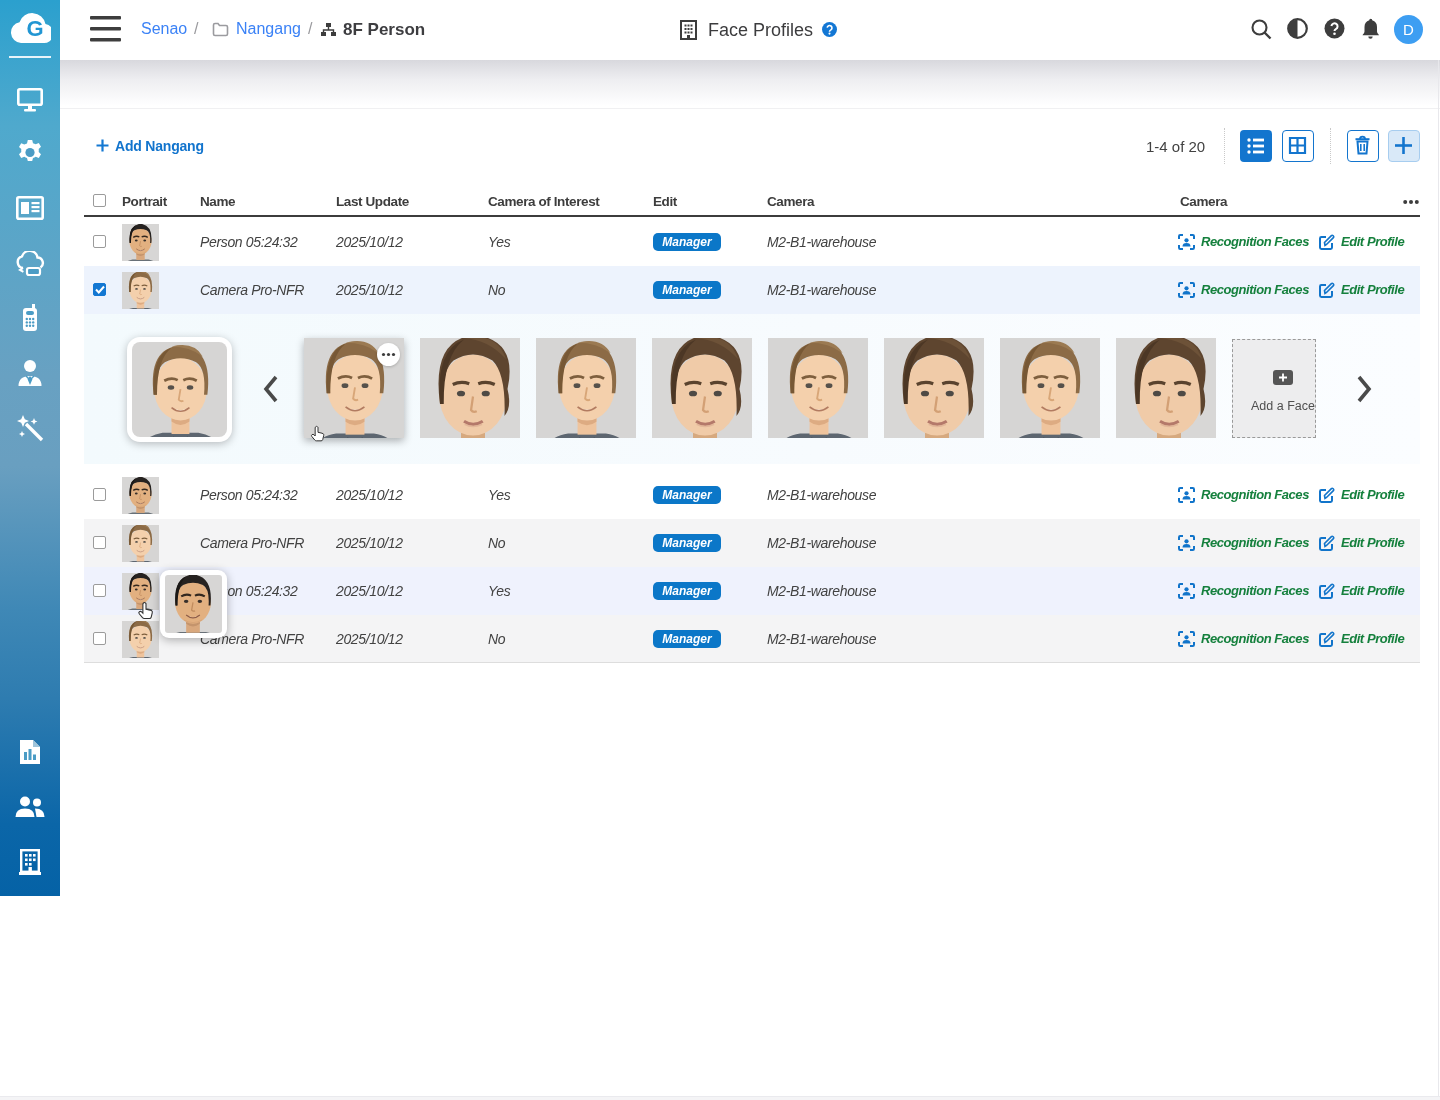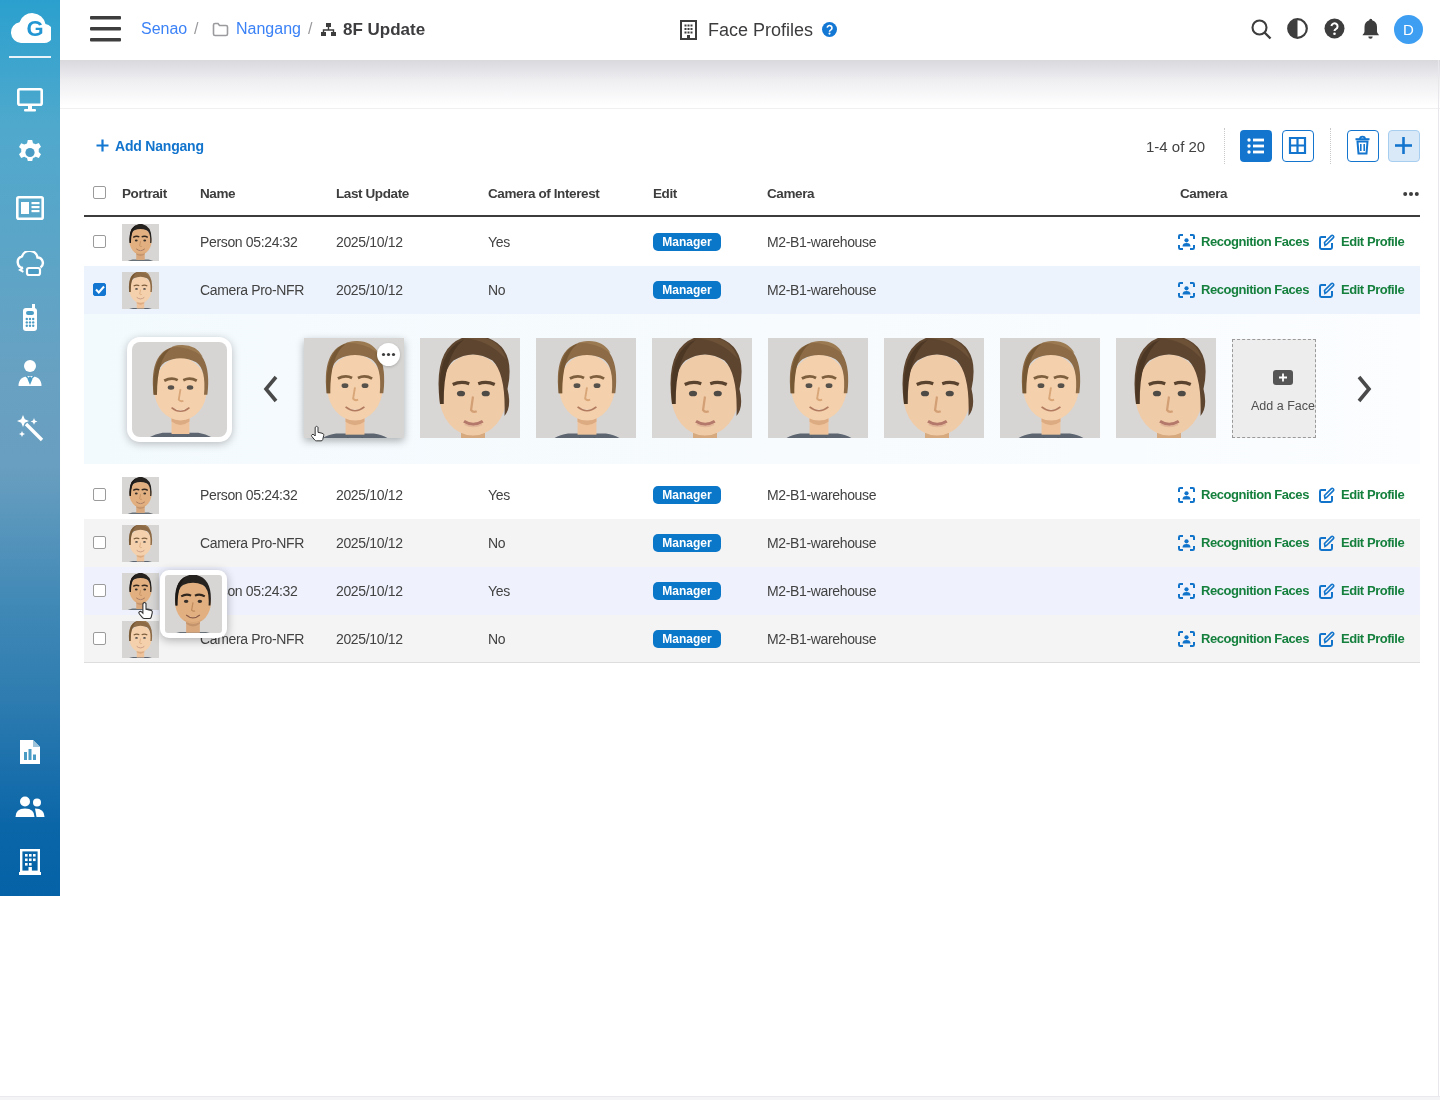--- a/index.html
+++ b/index.html
@@ -18,21 +18,21 @@
 #gradtop { position:absolute; left:60px; top:60px; width:1380px; height:46px;
   background:linear-gradient(180deg,#d8d8dd 0%, #e5e5e9 25%, #eeeef1 43%, #fbfbfc 87%, #ffffff 100%); }
 #hairline { position:absolute; left:60px; top:108px; width:1380px; height:1px; background:#f0f0f2; }
 #addfilter { position:absolute; left:115px; top:138px; color:#1274cd; font-size:14px; font-weight:bold; letter-spacing:-0.2px; }
 #count { position:absolute; left:1146px; top:138px; width:60px; color:#424242; font-size:15px; }
 .vsep { position:absolute; top:128px; width:0; height:36px; border-left:1px dotted #c9c9c9; }
 .tbtn { position:absolute; top:130px; width:32px; height:32px; border-radius:4px; }
 
 .hcell { position:absolute; top:0; color:#3d3d3d; font-size:13.5px; font-weight:bold; letter-spacing:-0.4px; line-height:31px; }
 .cell  { position:absolute; color:#424242; font-size:14px; letter-spacing:-0.35px; }
-.row { position:absolute; left:84px; width:1336px; height:48px; }
+.row { position:absolute; left:84px; width:1336px; height:48px;font-style:italic; }
 .pill { position:absolute; left:569px; top:15px; width:68px; height:18px; background:#0b77c8; border-radius:5px;
         color:#fff; font-size:12px; font-weight:bold; text-align:center; line-height:18px; }
 .portrait { position:absolute; left:38px; top:6px; width:37px; height:37px; }
 .cb { position:absolute; left:9px; width:13px; height:13px; border:1.5px solid #9b9b9b; border-radius:2px; background:#fff; }
 .name { left:116px; } .upd { left:252px; } .poi { left:404px; } .cmt { left:683px; }
 .rowtxt { top:0; line-height:48px; }
 .act { position:absolute; color:#15803d; font-size:13px; font-weight:bold; letter-spacing:-0.45px; top:0; line-height:48px; }
 .aicon { position:absolute; top:16px; }
 
 #panel { position:absolute; left:84px; top:314px; width:1336px; height:150px; background:linear-gradient(90deg,#f3fafd 0%, #f7fbfe 55%, #fbfdff 100%); }
@@ -130,21 +130,21 @@
     <path d="M1.5 3 q0-1.5 1.5-1.5 h3 l1.5 2 h6.5 q1.5 0 1.5 1.5 v7 q0 1.5 -1.5 1.5 h-11 q-1.5 0 -1.5 -1.5 Z" fill="none" stroke="#9b9b9f" stroke-width="1.6"></path>
   </svg>
   <span class="abs crumb" style="left:236px;top:20px">Nangang</span>
   <span class="abs crumb-sep" style="left:308px;top:20px">/</span>
   <svg class="abs" style="left:321px;top:23px" width="15" height="14" viewBox="0 0 15 14">
     <rect x="5" y="0" width="5" height="4" fill="#3d3d3d"></rect>
     <rect x="0" y="9" width="5" height="4" fill="#3d3d3d"></rect>
     <rect x="10" y="9" width="5" height="4" fill="#3d3d3d"></rect>
     <path d="M7.5 4 v3 M2.5 9 v-2 h10 v2" stroke="#3d3d3d" stroke-width="1.4" fill="none"></path>
   </svg>
-  <span class="abs" style="left:343px;top:20px;color:#3d3d40;font-size:17px;font-weight:bold">8F Update</span>
+  <span class="abs" style="left:343px;top:20px;color:#3d3d40;font-size:17px;font-weight:bold">8F Person</span>
 
   <svg class="abs" style="left:680px;top:20px" width="17" height="20" viewBox="0 0 17 20">
     <rect x="1" y="1" width="15" height="18" fill="none" stroke="#3d3d3d" stroke-width="2"></rect>
     <rect x="4.5" y="4.5" width="2" height="2" fill="#3d3d3d"></rect>
         <rect x="7.5" y="4.5" width="2" height="2" fill="#3d3d3d"></rect>
         <rect x="10.5" y="4.5" width="2" height="2" fill="#3d3d3d"></rect>
     <rect x="4.5" y="8" width="2" height="2" fill="#3d3d3d"></rect>
         <rect x="7.5" y="8" width="2" height="2" fill="#3d3d3d"></rect>
         <rect x="10.5" y="8" width="2" height="2" fill="#3d3d3d"></rect>
     <rect x="4.5" y="11.5" width="2" height="2" fill="#3d3d3d"></rect>
@@ -304,21 +304,21 @@
     <line x1="16.2" y1="13" x2="16.2" y2="20" stroke="#1375ce" stroke-width="1.6"></line>
   </svg>
 </div>
 <div class="tbtn" style="left:1388px;background:#d9e9f8;border:1.5px solid #a7cdef">
   <svg width="29" height="29" viewBox="0 0 29 29">
     <line x1="14.5" y1="6" x2="14.5" y2="23" stroke="#1375ce" stroke-width="2.6"></line>
     <line x1="6" y1="14.5" x2="23" y2="14.5" stroke="#1375ce" stroke-width="2.6"></line>
   </svg>
 </div>
 
-<div class="abs" style="left:84px;top:178px;width:1336px;height:30px">
+<div class="abs" style="left:84px;top:186px;width:1336px;height:30px">
   <div class="cb" style="left:9px;top:8px"></div>
   <div class="hcell" style="left:38px">Portrait</div>
   <div class="hcell" style="left:116px">Name</div>
   <div class="hcell" style="left:252px">Last Update</div>
   <div class="hcell" style="left:404px">Camera of Interest</div>
   <div class="hcell" style="left:569px">Edit</div>
   <div class="hcell" style="left:683px">Camera</div>
   <div class="hcell" style="left:1096px">Camera</div>
   <svg class="abs" style="left:1319px;top:13px" width="16" height="6" viewBox="0 0 16 6">
     <circle cx="2.2" cy="3" r="2" fill="#3d3d3d"></circle>

